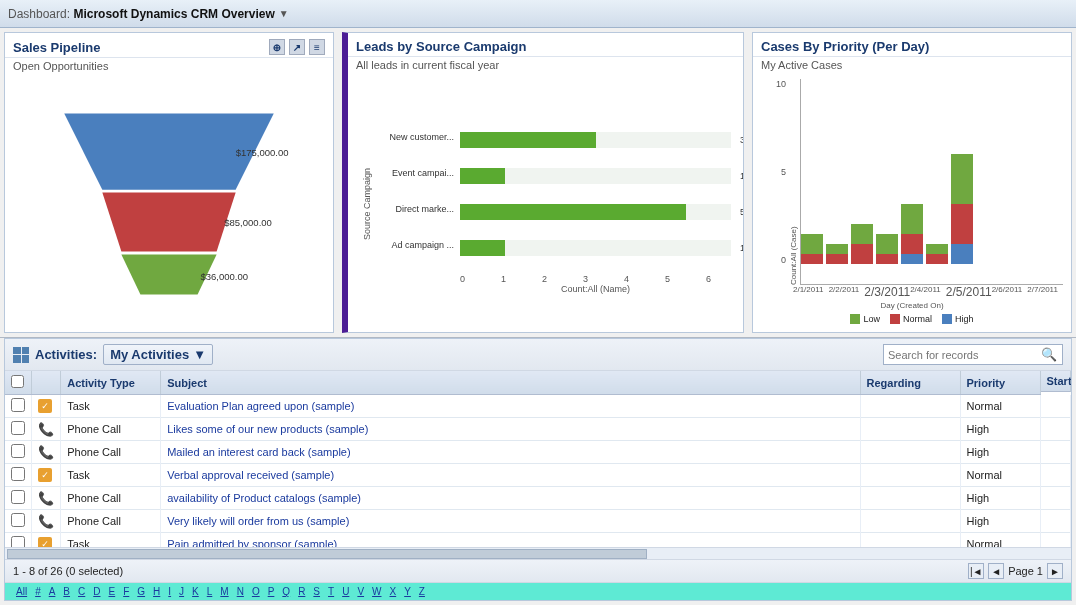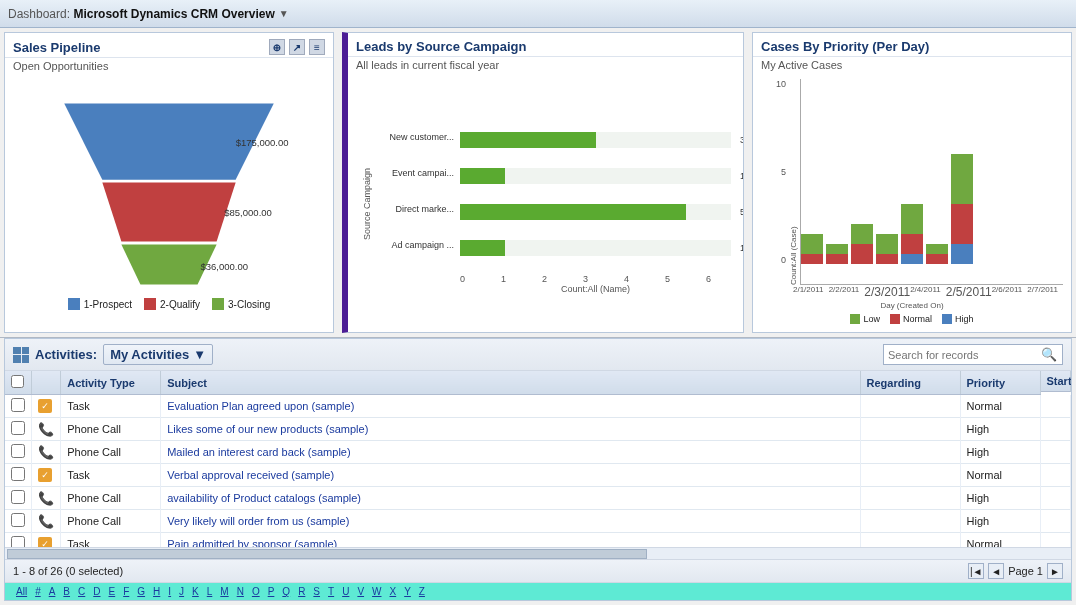--- a/index.html
+++ b/index.html
@@ -497,34 +497,20 @@
           <polygon points="20,10 240,10 200,90 60,90" fill="#4a7fbe"></polygon>
 
           <polygon points="60,93 200,93 180,155 80,155" fill="#c04040"></polygon>
 
           <polygon points="80,158 180,158 160,200 100,200" fill="#70a840"></polygon>
 
           <text x="200" y="55" font-size="10" fill="#333">$175,000.00</text>
           <text x="188" y="128" font-size="10" fill="#333">$85,000.00</text>
           <text x="163" y="185" font-size="10" fill="#333">$36,000.00</text>
         </svg>
-        <div class="funnel-legend">
-          <div class="legend-item">
-            <div class="legend-box" style="background:#4a7fbe;"></div>
-            <span>1-Prospect</span>
-          </div>
-          <div class="legend-item">
-            <div class="legend-box" style="background:#c04040;"></div>
-            <span>2-Qualify</span>
-          </div>
-          <div class="legend-item">
-            <div class="legend-box" style="background:#70a840;"></div>
-            <span>3-Closing</span>
-          </div>
-        </div>
       </div>
     </div>
 
     <div class="panel leads-panel">
       <div class="panel-title">
         <span>Leads by Source Campaign</span>
       </div>
       <div class="panel-subtitle">All leads in current fiscal year</div>
       <div class="chart-area">
         <div class="bar-chart">

